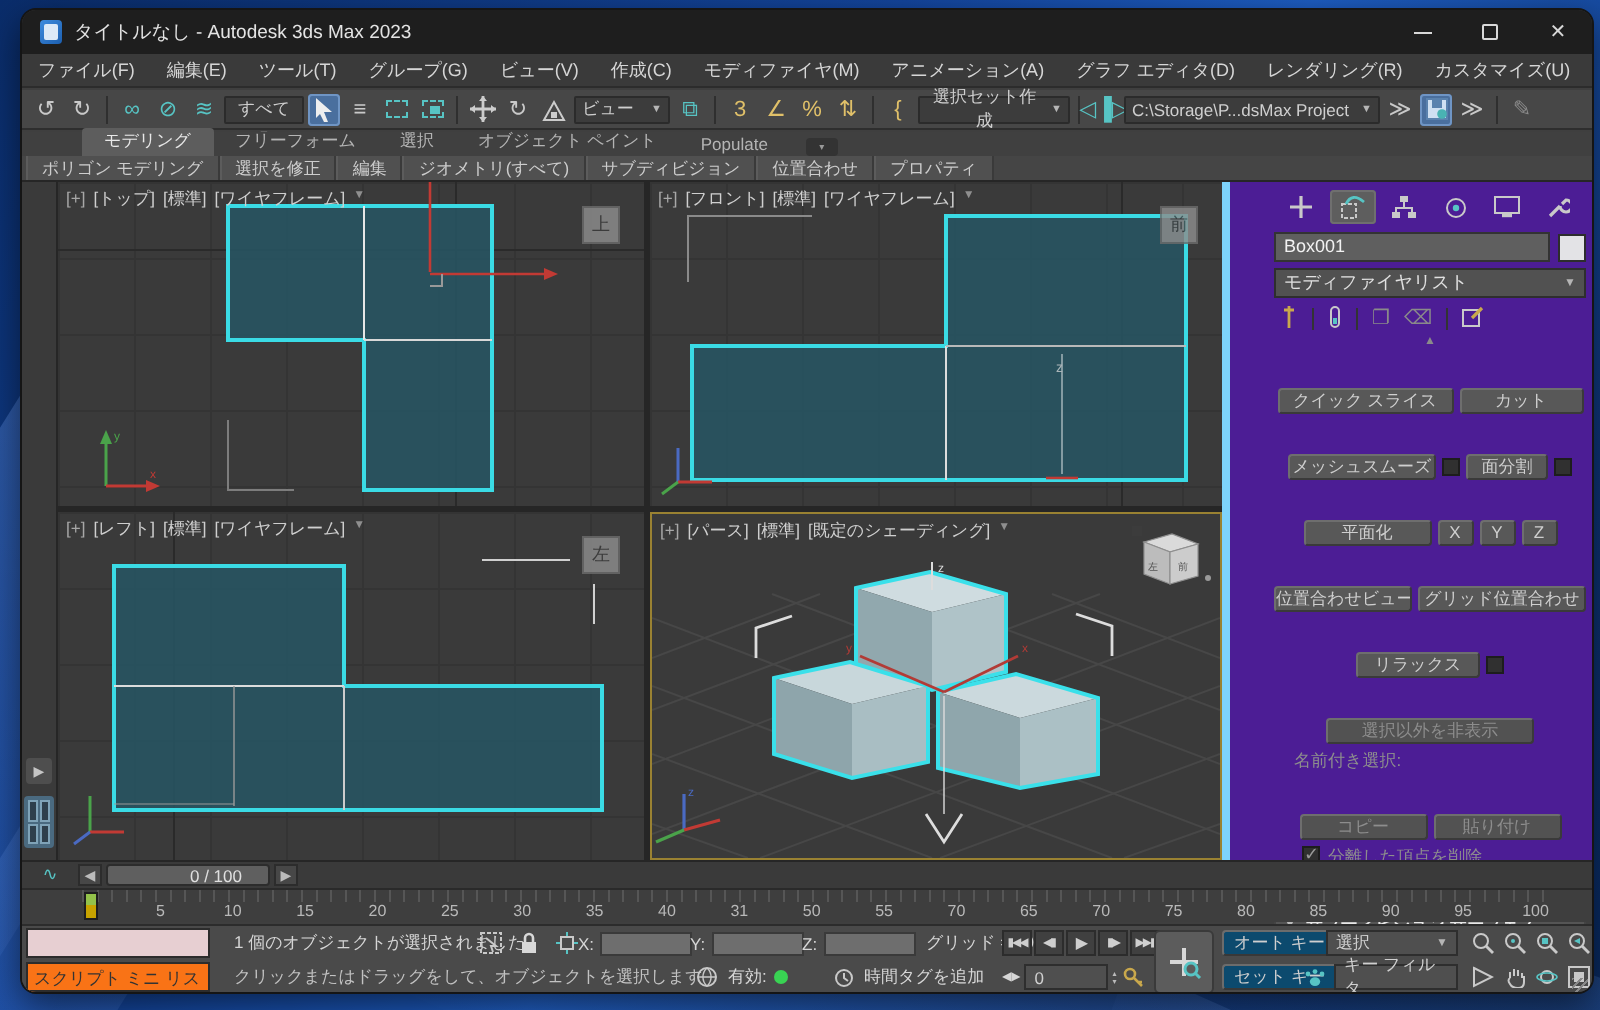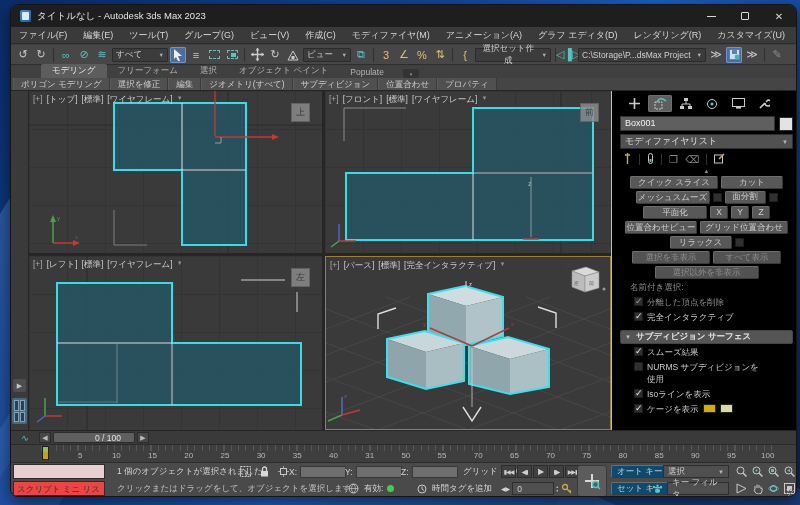--- a/index.html
+++ b/index.html
@@ -65,37 +65,37 @@
   #vp-top   { left:0; top:0; width:293px; height:162px; }
   #vp-front { left:296px; top:0; width:286px; height:162px; }
   #vp-left  { left:0; top:165px; width:293px; height:174px; }
   #vp-persp { left:296px; top:165px; width:286px; height:174px; background-image:none; border:1px solid #9a8232; }
   .vp-label { position:absolute; left:4px; top:3px; font-size:8.5px; color:#cfcfcf; display:flex; gap:4px; z-index:5; white-space:nowrap; }
   .vp-label .plus { color:#a8a8a8; }
   .vp-funnel { color:#8f8f8f; font-size:6px; margin-top:1px; }
   .vp-navbox { position:absolute; top:12px; right:12px; width:19px; height:19px; background:#8d8d8d; opacity:.82; border:1px solid #6b6b6b; color:#3c3c3c; font-size:9px; display:flex; align-items:center; justify-content:center; z-index:4; }
   .vp svg.scene { position:absolute; left:0; top:0; z-index:2; }
   
-  .cmd { position:absolute; left:600px; top:0; width:187px; height:100%; background:#000000; border-left:1px solid #7dd3fc; padding:3px 5px 0 8px; }
+  .cmd { position:absolute; left:600px; top:0; width:187px; height:100%; background:#4c1d95; border-left:4px solid #7dd3fc; padding:3px 5px 0 22px; }
   .cp-tabs { display:flex; gap:2px; height:19px; align-items:center; padding:0 2px; }
   .cp-tab { width:24px; height:17px; display:flex; align-items:center; justify-content:center; border-radius:2px; }
   .cp-tab.sel { background:#5e5e5e; box-shadow:inset 0 0 0 1px #6f6f6f; }
   .cp-name-row { display:flex; gap:4px; margin-top:3px; align-items:center; }
   .cp-name { flex:1; height:15px; background:#5f5f5f; border:1px solid #333; color:#f2f2f2; font-size:9px; line-height:13px; padding:0 4px; }
   .cp-swatch { width:14px; height:14px; background:#e3e3e6; border:1px solid #2d2d2d; }
   .cp-modlist { margin-top:3px; height:15px; background:#515151; border:1px solid #2e2e2e; display:flex; justify-content:space-between; align-items:center; padding:0 4px; color:#e0e0e0; font-size:9px; }
   .cp-stack { margin-top:3px; height:52px; background:#404040; border:1px solid #666; border-top-color:#2b2b2b; }
   .stack-row { height:14px; background:#8fa9c2; color:#14181f; font-size:9px; display:flex; align-items:center; gap:4px; padding:0 3px; }
   .stack-row .tri { font-size:6px; color:#2a3442; }
   .cp-stack-btns { display:flex; gap:7px; align-items:center; height:17px; margin-top:2px; padding:0 3px; color:#bdbdbd; font-size:10px; }
   .cp-stack-btns .sb-sep { width:1px; height:11px; background:#333; }
   .cp-divider { height:6px; display:flex; align-items:center; justify-content:center; color:#8a8a8a; font-size:6px; }
   .btn3 { display:block; background:#585858; border:1px solid; border-color:#6e6e6e #3a3a3a #3a3a3a #6e6e6e; border-radius:2px; color:#cfcfcf; font-size:8.5px; text-align:center; height:13px; line-height:11px; white-space:nowrap; overflow:hidden; }
   .btn3.dis { color:#8d8d8d; background:#525252; }
-  .cp-row { display:flex; gap:3px; margin-top:2px; align-items:center; justify-content:center; }
+  .cp-row { display:flex; gap:3px; margin-top:20px; align-items:center; justify-content:center; }
   .chk { width:9px; height:9px; background:#303030; border:1px solid #1d1d1d; position:relative; flex:0 0 auto; }
   .chk.on::after { content:"✓"; position:absolute; left:0; top:-2px; color:#e8e8e8; font-size:9px; }
   .chk.on.dim::after { color:#9a9a9a; }
   .cp-chk-row { display:flex; gap:4px; margin-top:3px; align-items:flex-start; padding-left:14px; font-size:8.5px; color:#cfcfcf; }
   .cp-chk-row.dim { color:#8d8d8d; }
   .cp-label { margin-top:3px; color:#8d8d8d; font-size:8.5px; padding-left:10px; }
   .rollout { margin-top:6px; height:14px; background:#555; border:1px solid #444; border-radius:2px; display:flex; align-items:center; gap:5px; padding:0 4px; color:#e6e6e6; font-size:8.5px; font-weight:bold; }
   .rollout .tri { font-size:6px; color:#bbb; font-weight:normal; }
   .mini-swatch { width:13px; height:9px; border:1px solid #222; }
   
@@ -109,21 +109,21 @@
     background-size:100% 6px; background-repeat:no-repeat; }
   .ruler-labels { position:absolute; left:26px; top:6px; width:738px; display:flex; justify-content:space-between; }
   .ruler-labels span { font-size:8px; color:#b8b8b8; width:14px; text-align:center; }
   .time-slider { position:absolute; left:31px; top:1px; width:7px; height:14px; background:linear-gradient(180deg,#93c24a 0 45%,#c7a300 45% 100%); border:1px solid #1e1e1e; }
   
   .statusbar { position:absolute; left:0; top:457px; width:100%; height:36px; background:#4a4a4a; border-top:1px solid #2c2c2c; }
   .sb-row { position:absolute; left:0; width:100%; height:17px; }
   #sb-r1 { top:1px; } #sb-r2 { top:18px; }
   .sb-abs { position:absolute; display:flex; align-items:center; gap:3px; height:15px; }
   .listener-pink { position:absolute; left:2px; top:0; width:92px; height:15px; background:#e7cfd2; border:1px solid #2c2c2c; }
-  .listener-tab { position:absolute; left:2px; top:0; width:92px; height:15px; background:#ef4444; border:1px solid #2c2c2c; color:#333; font-size:8.5px; line-height:14px; padding:0 3px; white-space:nowrap; overflow:hidden; }
+  .listener-tab { position:absolute; left:2px; top:0; width:92px; height:15px; background:#f97316; border:1px solid #2c2c2c; color:#333; font-size:8.5px; line-height:14px; padding:0 3px; white-space:nowrap; overflow:hidden; }
   .sb-text { color:#d6d6d6; font-size:8.5px; white-space:nowrap; }
   .sb-field { background:#6e6e6e; border:1px solid #3a3a3a; height:12px; width:46px; }
   .sb-ico { width:13px; height:13px; display:flex; align-items:center; justify-content:center; color:#c9c9c9; }
   .pb-btn { width:15px; height:13px; background:#404040; border:1px solid #2c2c2c; color:#cfcfcf; font-size:6px; display:flex; align-items:center; justify-content:center; letter-spacing:-1px; }
   .pb-btn.play { font-size:8px; }
   .bigkey { position:absolute; left:566px; top:2px; width:30px; height:32px; background:#5c5c5c; border:1px solid #3a3a3a; border-radius:3px; display:flex; align-items:center; justify-content:center; }
   .sb-btn { background:#0c4a6e; border:1px solid; border-color:#6c6c6c #383838 #383838 #6c6c6c; border-radius:2px; color:#cfcfcf; font-size:8.5px; height:13px; line-height:11px; padding:0 5px; white-space:nowrap; }
   .sb-dd { background:#4f4f4f; border:1px solid #2e2e2e; color:#d0d0d0; font-size:8.5px; height:13px; display:flex; align-items:center; justify-content:space-between; padding:0 4px; }
   .spin { display:flex; flex-direction:column; justify-content:center; font-size:4px; color:#bbb; line-height:4px; }
   .dot-green { width:7px; height:7px; border-radius:50%; background:#39d353; }
@@ -174,21 +174,21 @@
 
   </div>
 
   <div class="toolbar">
     <span class="tb-ico">↺</span>
     <span class="tb-ico">↻</span>
     <span class="tb-sep"></span>
     <span class="tb-ico teal">∞</span>
     <span class="tb-ico teal">⊘</span>
     <span class="tb-ico teal">≋</span>
-    <span class="tb-dd" style="width:56px;">
+    <span class="tb-dd" style="width:40px;flex-direction:column;">
       <span>すべて</span>
         <span class="chip-arrow">▼</span>
     </span>
     <span class="tb-ico sel">
       <svg width="10" height="12" viewBox="0 0 10 12">
           <path d="M1,0 L9,7 L5,7 L7,12 L5,12 L3,8 L1,10 Z" fill="#eee"></path>
         </svg>
     </span>
     <span class="tb-ico">≡</span>
     <span class="tb-ico">
@@ -352,21 +352,21 @@
           <line x1="16" y1="160" x2="33" y2="160" stroke="#c23a34" stroke-width="1.5"></line>
           <line x1="16" y1="160" x2="8" y2="166" stroke="#4a6ac2" stroke-width="1.5"></line>
         </svg>
       </div>
 
       <div class="vp" id="vp-persp">
         <div class="vp-label">
           <span class="plus">[+]</span>
           <span>[パース]</span>
           <span>[標準]</span>
-          <span>[完全インタラクティブ]</span>
+          <span>[既定のシェーディング]</span>
           <span class="vp-funnel">▼</span>
         </div>
         <svg class="scene" width="284" height="172">
           <g stroke="#474747">
             <line x1="0" y1="52" x2="284" y2="160"></line>
               <line x1="0" y1="86" x2="230" y2="172"></line>
             <line x1="0" y1="120" x2="140" y2="172"></line>
               <line x1="60" y1="40" x2="284" y2="125"></line>
             <line x1="130" y1="40" x2="284" y2="98"></line>
               <line x1="200" y1="40" x2="284" y2="72"></line>
@@ -503,45 +503,45 @@
 
       <div class="cp-divider">▲</div>
 
       <div class="cp-row">
         <span class="btn3" style="width:88px;">クイック スライス</span>
         <span class="btn3" style="width:62px;">カット</span>
       </div>
       <div class="cp-row">
         <span class="btn3" style="width:74px;">メッシュスムーズ</span>
         <span class="chk"></span>
-        <span class="btn3" style="width:41px;font-family:Liberation Mono, monospace;">面分割</span>
+        <span class="btn3" style="width:41px;">面分割</span>
         <span class="chk"></span>
       </div>
       <div class="cp-row">
         <span class="btn3" style="width:64px;">平面化</span>
         <span class="btn3" style="width:18px;">X</span>
         <span class="btn3" style="width:18px;">Y</span>
         <span class="btn3" style="width:18px;">Z</span>
       </div>
       <div class="cp-row">
         <span class="btn3" style="width:72px;">位置合わせビュー</span>
         <span class="btn3" style="width:88px;">グリッド位置合わせ</span>
       </div>
       <div class="cp-row">
         <span class="btn3" style="width:62px;">リラックス</span>
         <span class="chk"></span>
       </div>
       <div class="cp-row">
-        <span class="btn3 dis" style="width:78px;">選択を非表示</span>
-        <span class="btn3 dis" style="width:68px;">すべて表示</span>
-      </div>
+        <span class="btn3 dis" style="width:104px;">選択以外を非表示</span>
+      </div>
+      <div class="cp-label">名前付き選択:</div>
       <div class="cp-row">
-        <span class="btn3 dis" style="width:104px;">選択以外を非表示</span>
-      </div>
-      <div class="cp-label">名前付き選択:</div>
+        <span class="btn3 dis" style="width:64px;">コピー</span>
+        <span class="btn3 dis" style="width:64px;">貼り付け</span>
+      </div>
       <div class="cp-chk-row dim">
         <span class="chk on dim"></span>
         <span>分離した頂点を削除</span>
       </div>
       <div class="cp-chk-row">
         <span class="chk on"></span>
         <span>完全インタラクティブ</span>
       </div>
 
       <div class="rollout">

